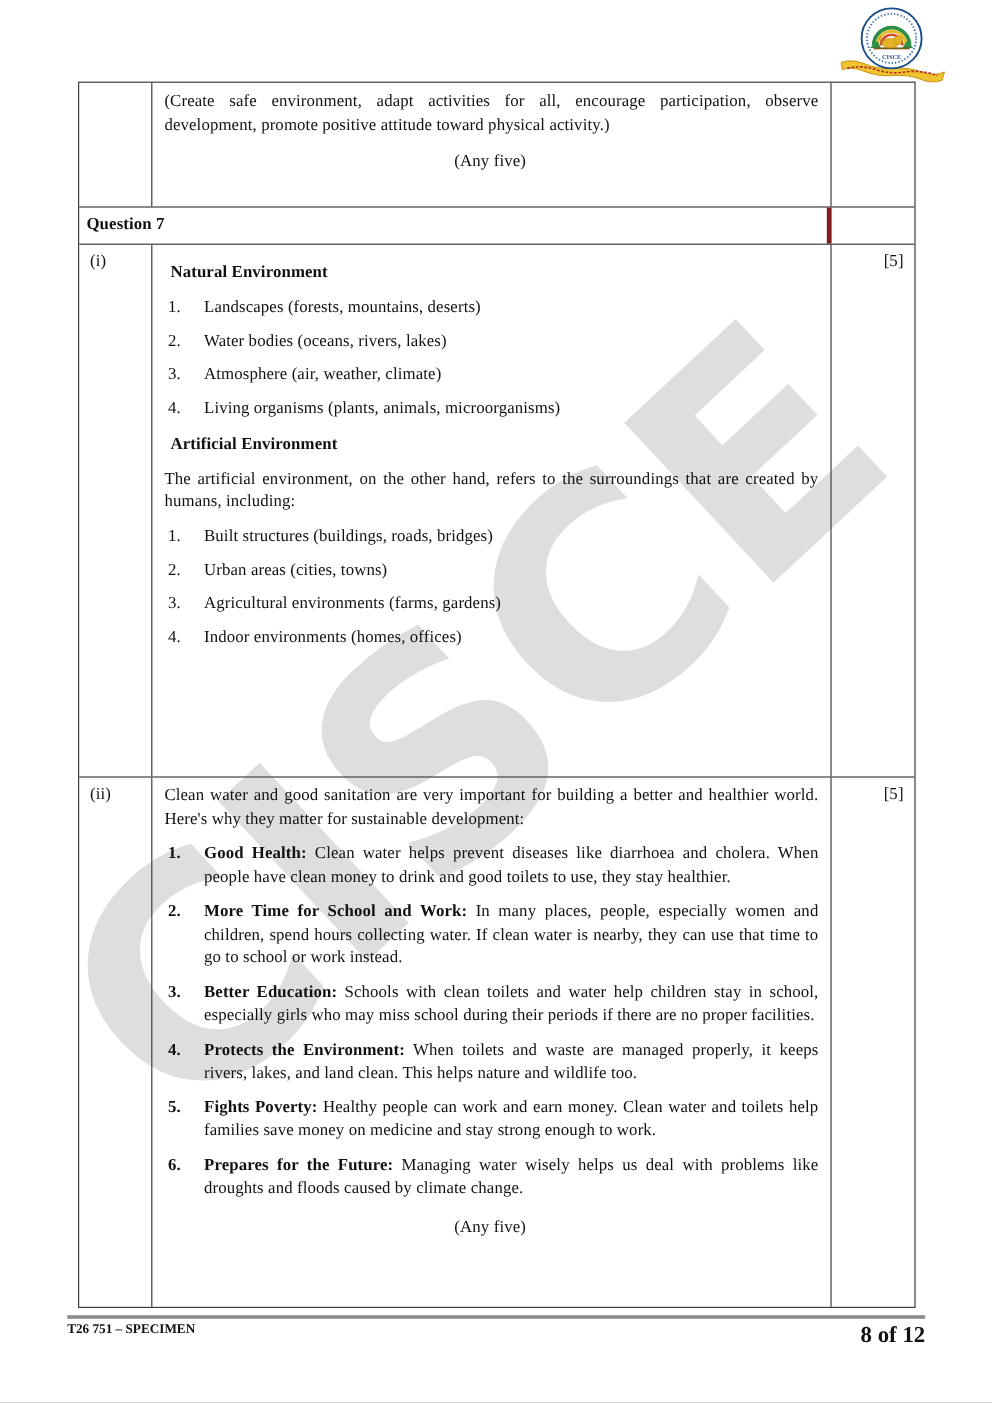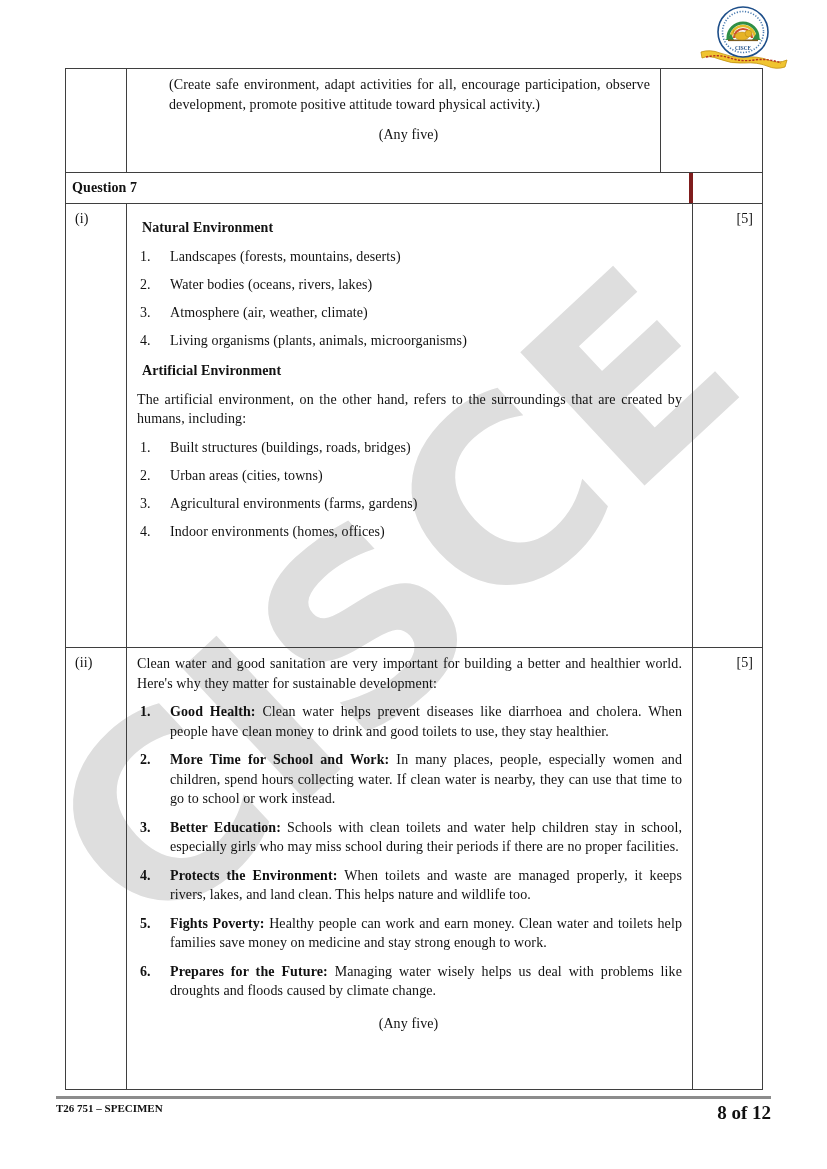--- a/index.html
+++ b/index.html
@@ -19,21 +19,21 @@
   .doc-table{
     position:absolute;left:65px;top:68px;width:696px;z-index:1;
     border:1px solid #3f3f3f;border-bottom:1px solid #3f3f3f;
     font-size:14px;line-height:19.5px;letter-spacing:0.1px;
   }
   .trow{display:flex;border-bottom:1px solid #3f3f3f;}
   .trow:last-child{border-bottom:none;}
   .c-num{width:61px;flex:none;border-right:1px solid #3f3f3f;padding:5px 0 0 9px;box-sizing:border-box;}
   .c-body{flex:1;border-right:1px solid #3f3f3f;padding:3px 10px 4px 10px;box-sizing:border-box;overflow:hidden;}
   .c-marks{width:69px;flex:none;padding:5px 9px 0 0;box-sizing:border-box;text-align:right;}
-  .row-a{height:103px;gap:32px;}
+  .row-a{height:103px;}
   .row-q{height:30px;}
   .row-i{height:443px;}
   .row-ii{height:441px;}
   .q-merged{flex:1;border-right:4px solid #7f1d1d;padding:5px 0 0 6px;font-weight:bold;box-sizing:border-box;}
   .para{margin:3px 0 9px 0;text-align:justify;}
   .head{font-weight:bold;margin:11px 0 9px 5px;}
   .oli{display:flex;margin:8.5px 0;}
   .oli .n{width:33px;flex:none;padding-left:3px;box-sizing:border-box;}
   .oli .t{flex:1;}
   .pt{display:flex;margin:9px 0;}

